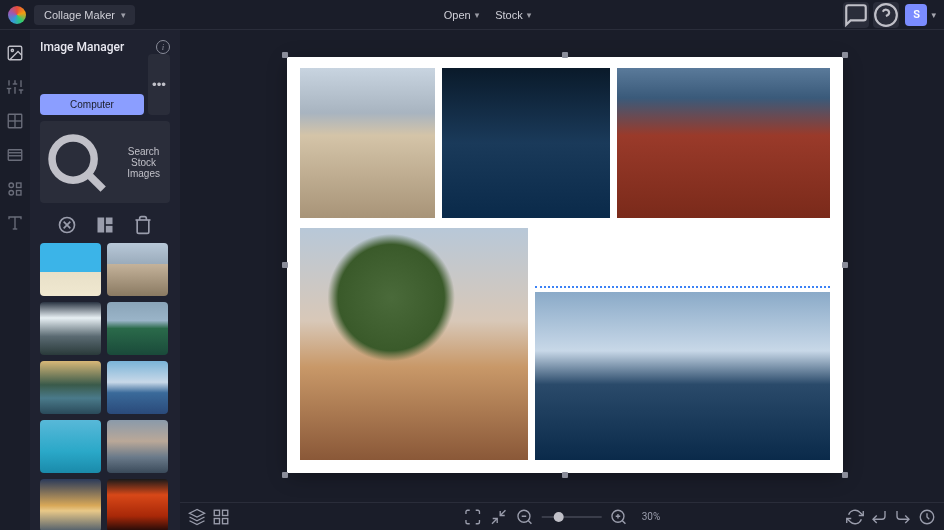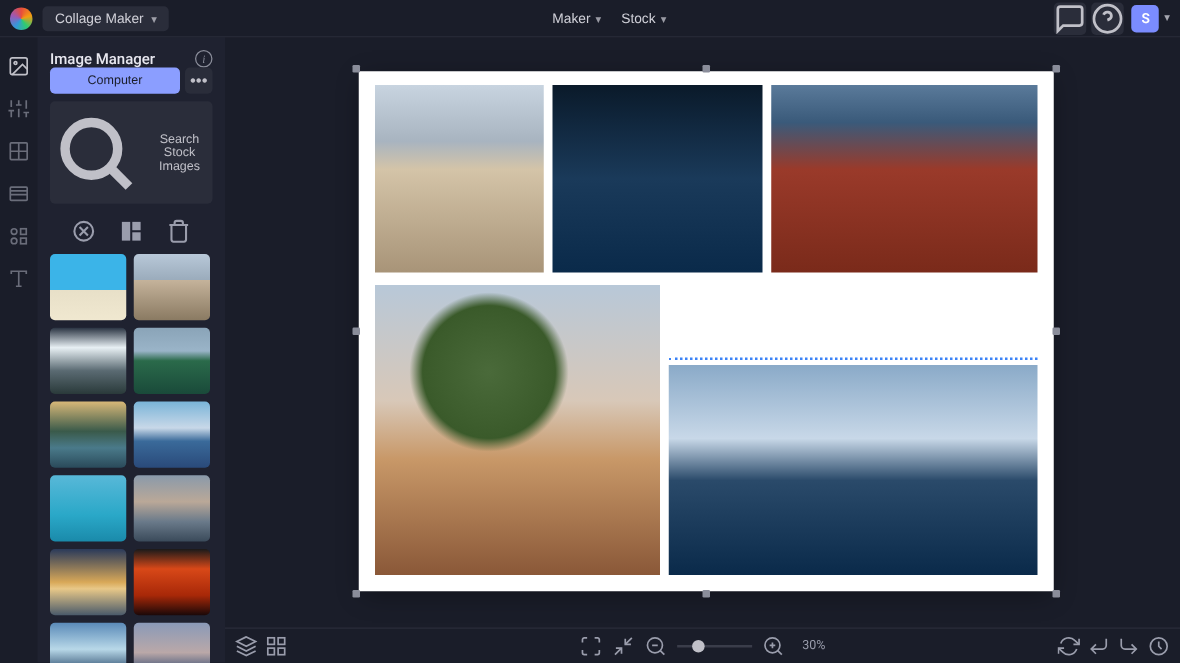--- a/index.html
+++ b/index.html
@@ -14,21 +14,21 @@
 .avatar { width:22px; height:22px; border-radius:4px; background:#7b8cff; color:#fff; font-weight:600; display:flex; align-items:center; justify-content:center; font-size:11px; margin-left:6px; }
 .body { display:flex; height:500px; }
 .rail { width:30px; background:#1a1d29; display:flex; flex-direction:column; align-items:center; padding-top:14px; gap:16px; }
 .rail-icon { width:18px; height:18px; color:#6a6d7a; cursor:pointer; display:flex; align-items:center; justify-content:center; }
 .rail-icon.active { color:#c0c0c8; }
 .panel { width:150px; background:#1f2230; padding:10px 10px 0 10px; display:flex; flex-direction:column; overflow:hidden; }
 .panel-head { display:flex; align-items:center; justify-content:space-between; }
 .panel-title { font-size:12px; color:#e8e8f0; font-weight:500; }
 .info-icon { width:14px; height:14px; border:1px solid #8a8d9a; border-radius:50%; display:flex; align-items:center; justify-content:center; font-size:9px; color:#8a8d9a; font-style:italic; font-family:serif; }
 .btn-row { display:flex; gap:4px; margin-bottom:6px; }
-.btn-primary { flex:1; background:#8b9eff; color:#1a1d29; border:none; border-radius:4px; font-size:10px; padding:5px 0; font-weight:500; cursor:pointer; }
+.btn-primary { flex:1; background:#8b9eff; color:#1a1d29; border:none; border-radius:4px; font-size:10px; padding:5px 0; font-weight:500; cursor:pointer;margin-top:40px; }
 .btn-more { width:22px; background:#2a2d3a; border:none; border-radius:4px; color:#c0c0c8; cursor:pointer; }
 .btn-search { width:100%; background:#2a2d3a; border:none; border-radius:4px; color:#c0c0c8; font-size:10px; padding:5px 0; display:flex; align-items:center; justify-content:flex-start; gap:5px; cursor:pointer; margin-bottom:8px; }
 .tool-row { display:flex; justify-content:space-around; padding:4px 8px 8px; }
 .tool { width:20px; height:20px; color:#9a9dac; cursor:pointer; display:flex; align-items:center; justify-content:center; }
 .thumbs { flex:1; overflow-y:auto; display:grid; grid-template-columns:1fr 1fr; gap:6px; padding-right:2px; padding-bottom:10px; }
 .thumbs::-webkit-scrollbar { width:4px; }
 .thumbs::-webkit-scrollbar-thumb { background:#3a3d4a; border-radius:2px; }
 .thumb { width:100%; aspect-ratio:1.15/1; border-radius:4px; background-size:cover; background-position:center; cursor:grab; }
 .canvas-area { flex:1; background:#1a1d29; position:relative; display:flex; flex-direction:column; }
 .canvas-viewport { flex:1; position:relative; overflow:hidden; }
@@ -53,21 +53,21 @@
 <body>
 
 <div class="topbar">
   <div class="logo"></div>
   <button class="app-btn">
     <span>Collage Maker</span>
     <span class="chev">▾</span>
   </button>
   <div class="spacer"></div>
   <button class="txtbtn">
-    <span>Maker</span>
+    <span>Open</span>
     <span class="chev">▾</span>
   </button>
   <button class="txtbtn">
     <span>Stock</span>
     <span class="chev">▾</span>
   </button>
   <div class="spacer"></div>
   <button class="iconbtn">
     <svg viewBox="0 0 24 24" fill="none" stroke="currentColor" stroke-width="2">
         <path d="M21 15a2 2 0 0 1-2 2H7l-4 4V5a2 2 0 0 1 2-2h14a2 2 0 0 1 2 2z"></path>

